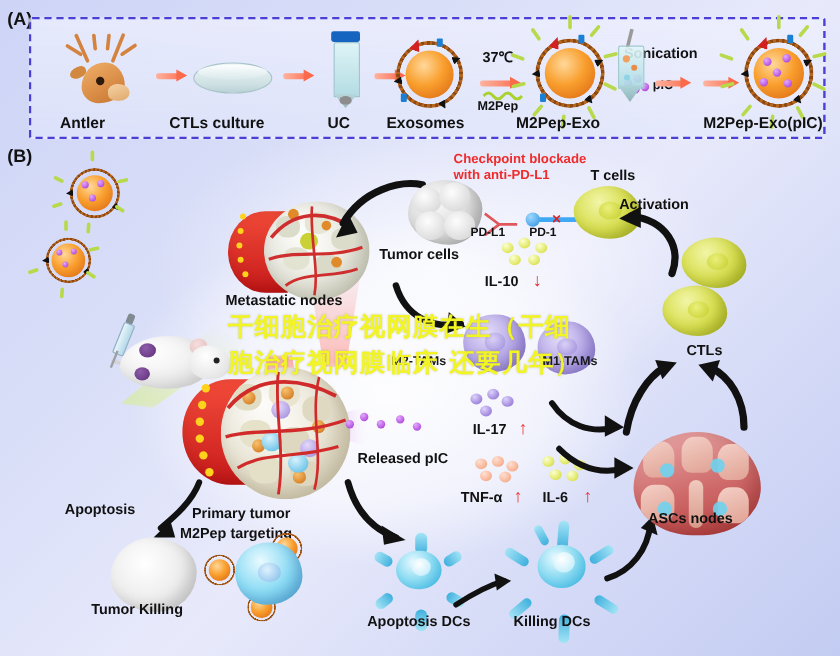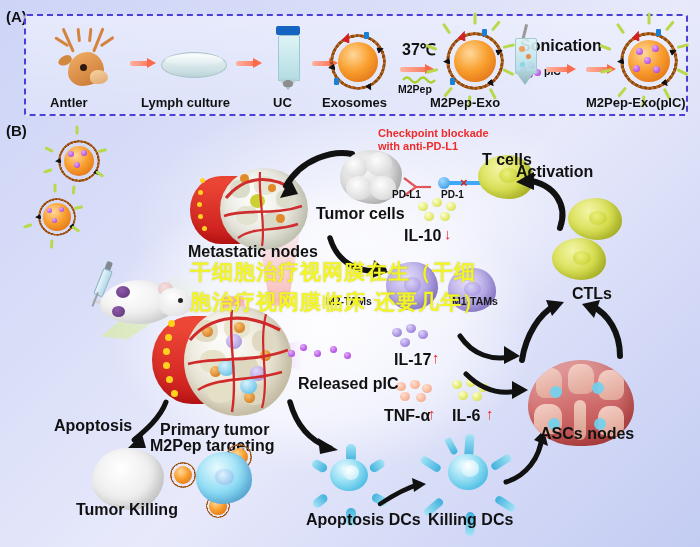--- a/index.html
+++ b/index.html
@@ -13,21 +13,21 @@
     position:absolute;inset:0;
     background:
       radial-gradient(ellipse 300px 200px at 46% 60%, rgba(255,255,255,.92) 0%, rgba(255,255,255,.55) 45%, rgba(255,255,255,0) 72%),
       radial-gradient(ellipse 340px 180px at 52% 40%, rgba(255,255,255,.75) 0%, rgba(255,255,255,0) 70%),
       linear-gradient(135deg,#cdd4f6 0%,#d9def8 30%,#e8eafb 55%,#d2d8f6 80%,#c3ccf2 100%);
   }
 
   
   .lbl{position:absolute;color:#111;font-weight:700;white-space:nowrap;line-height:1.05;}
   .lbl.sm{font-size:10.5px;}
-  .lbl.md{font-size:16px;}
+  .lbl.md{font-size:12px;}
   .red{color:#ef2b2b;}
   .panel-tag{position:absolute;font-size:15px;font-weight:600;color:#111;}
 
   
   #panelA{
     position:absolute;left:24px;top:14px;width:660px;height:98px;
     border:2px dashed #4b3fd6;border-radius:3px;
     background:linear-gradient(180deg,rgba(238,240,253,.75),rgba(226,231,251,.6));
   }
   .aLabel{position:absolute;bottom:4px;font-size:13px;font-weight:600;color:#111;white-space:nowrap;}
@@ -257,21 +257,21 @@
 
     <div class="arrowA" style="left:104px;top:42px;width:26px;">
       <div class="shaft"></div>
         <div class="head"></div>
     </div>
 
     <div class="dish">
       <div class="dishBody"></div>
         <div class="dishTop"></div>
     </div>
-    <div class="aLabel" style="left:115px;">Lymph culture</div>
+    <div class="aLabel" style="left:115px;">CTLs culture</div>
 
     <div class="arrowA" style="left:210px;top:42px;width:26px;">
       <div class="shaft"></div>
         <div class="head"></div>
     </div>
 
     <div class="tube">
       <div class="tubeCap"></div>
         <div class="tubeBody"></div>
         <div class="tubeTip"></div>
@@ -483,21 +483,21 @@
     <div class="pdBar"></div>
       <div class="pdBall"></div>
       <div class="xmark">×</div>
   </div>
   <div class="lbl sm" style="left:392px;top:190px;font-size:10px;">PD-L1</div>
   <div class="lbl sm" style="left:441px;top:190px;font-size:10px;">PD-1</div>
 
   <div class="ycell" style="left:478px;top:155px;width:56px;height:44px;">
     <div class="ynuc"></div>
   </div>
-  <div class="lbl md" style="left:482px;top:140px;margin-top:12px;">T cells</div>
+  <div class="lbl md" style="left:492px;top:140px;">T cells</div>
 
   <svg class="arrowSVG" style="left:512px;top:170px;width:62px;height:62px;" viewBox="0 0 62 62">
     <path d="M48,58 C56,36 44,14 14,10" stroke="#111" stroke-width="6" fill="none" stroke-linecap="round"></path>
     <path d="M22,2 L4,12 L22,20 Z" fill="#111"></path>
   </svg>
   <div class="lbl md" style="left:516px;top:164px;">Activation</div>
 
   <div class="ycell" style="left:568px;top:198px;width:54px;height:42px;">
       <div class="ynuc"></div>
     </div>

